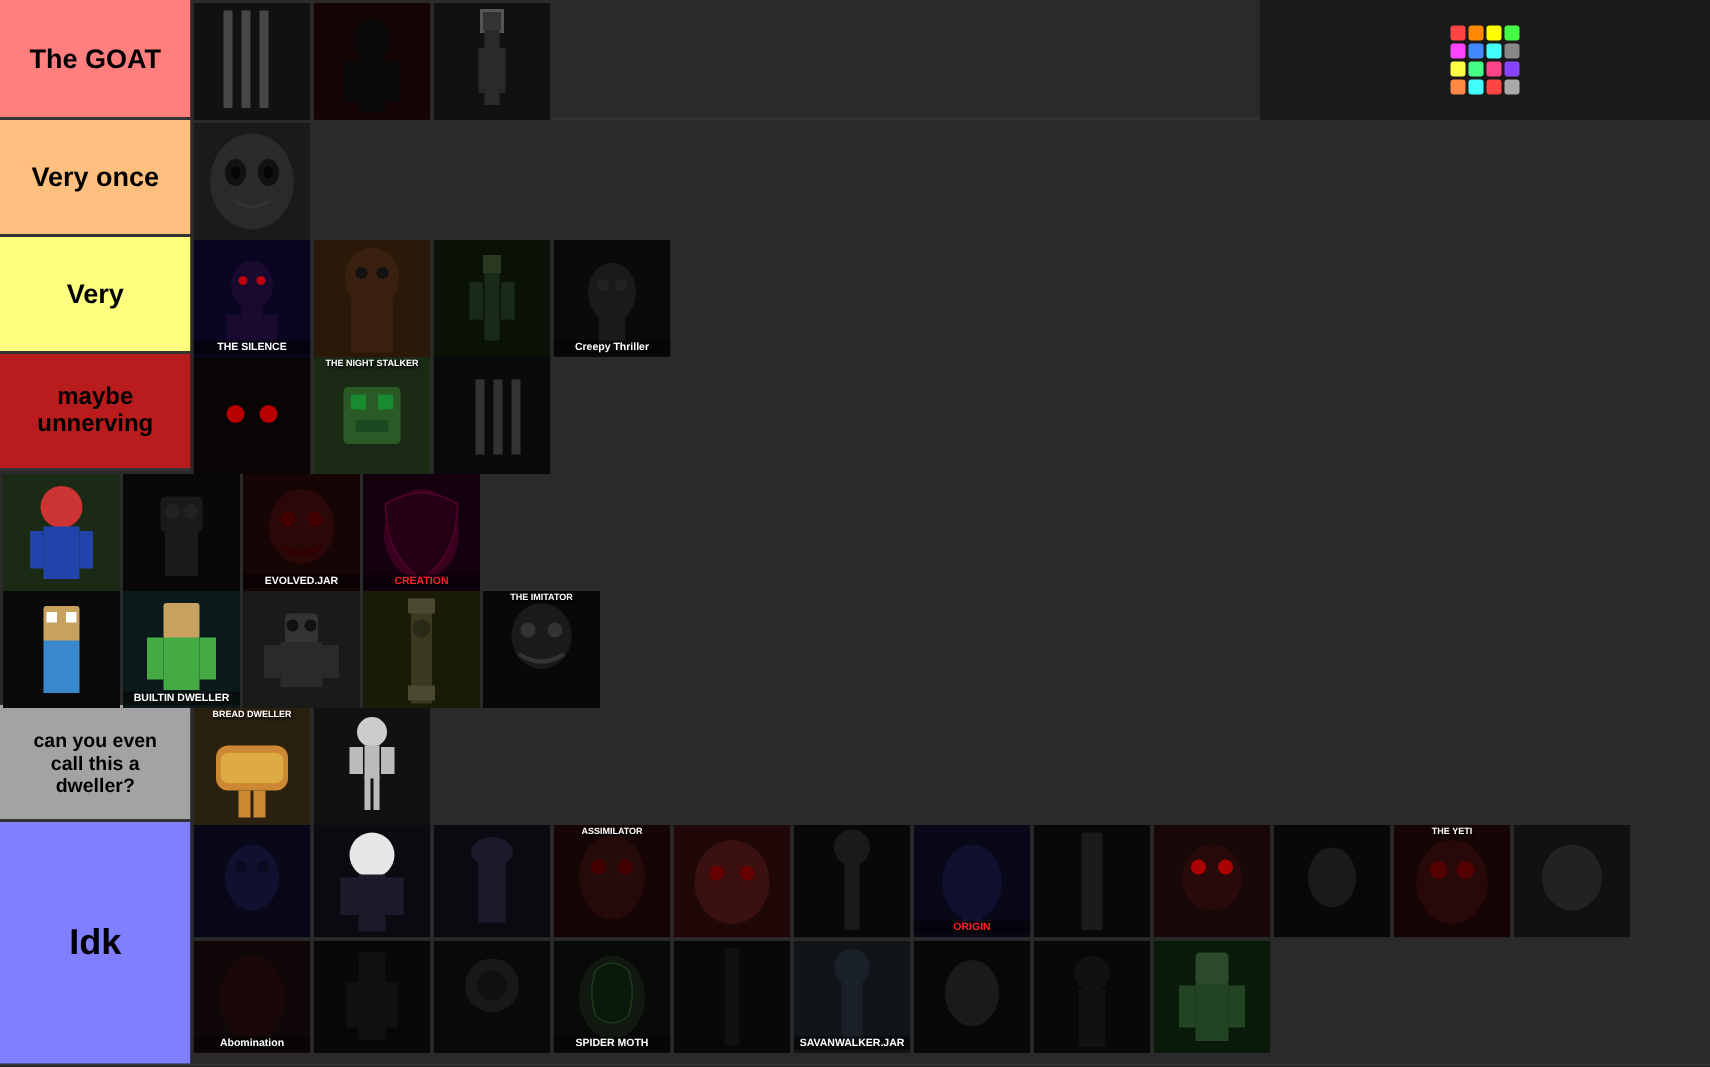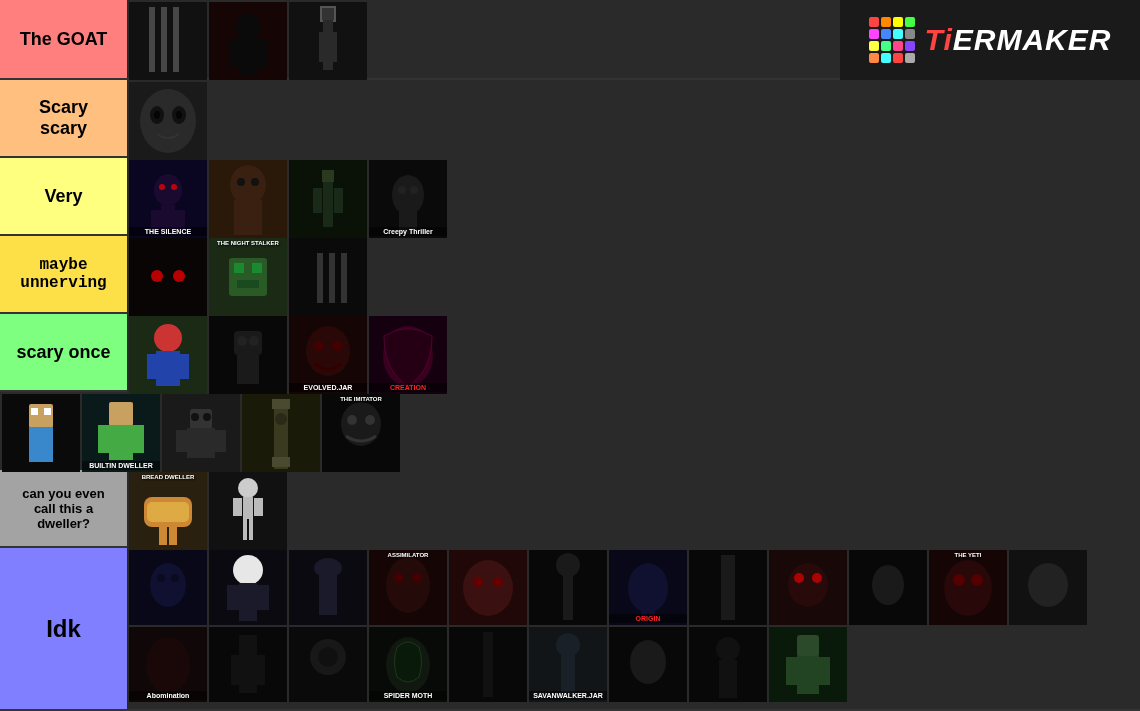--- a/index.html
+++ b/index.html
@@ -212,29 +212,26 @@
           <div style="background:#888;width:10px;height:10px;border-radius:2px;"></div>
           <div style="background:#ffff44;width:10px;height:10px;border-radius:2px;"></div>
           <div style="background:#44ff88;width:10px;height:10px;border-radius:2px;"></div>
           <div style="background:#ff4488;width:10px;height:10px;border-radius:2px;"></div>
           <div style="background:#8844ff;width:10px;height:10px;border-radius:2px;"></div>
           <div style="background:#ff8844;width:10px;height:10px;border-radius:2px;"></div>
           <div style="background:#44ffff;width:10px;height:10px;border-radius:2px;"></div>
           <div style="background:#ff4444;width:10px;height:10px;border-radius:2px;"></div>
           <div style="background:#aaa;width:10px;height:10px;border-radius:2px;"></div>
         </div>
-        <div style="font-size:30px;font-weight:900;font-style:italic;color:white;font-family:Arial Black,Arial,sans-serif;letter-spacing:1px;">
-          <span style="color:#ff4444;">Ti</span><span>ERMAKER</span>
-        </div>
       </div>
     </div>
   </div>
 
   <div class="tier-row row-very-scary">
-    <div class="tier-label" style="background:#ffbf7f;">Scary scary</div>
+    <div class="tier-label" style="background:#ffbf7f;">Very once</div>
     <div class="tier-content">
       <div class="tier-img-slot">
         <div class="fake-img" style="background:#1a1a1a;">
           <svg width="78" height="78" viewBox="0 0 78 78">
             <rect width="78" height="78" fill="#1a1a1a"></rect>
             <ellipse cx="39" cy="39" rx="28" ry="32" fill="#2a2a2a"></ellipse>
             <ellipse cx="28" cy="33" rx="7" ry="9" fill="#111"></ellipse>
             <ellipse cx="50" cy="33" rx="7" ry="9" fill="#111"></ellipse>
             <ellipse cx="28" cy="33" rx="3" ry="4" fill="#050505"></ellipse>
             <ellipse cx="50" cy="33" rx="3" ry="4" fill="#050505"></ellipse>
@@ -297,21 +294,21 @@
             <circle cx="33" cy="30" r="4" fill="#222"></circle>
             <circle cx="45" cy="30" r="4" fill="#222"></circle>
           </svg>
           <div class="tile-label">Creepy Thriller</div>
         </div>
       </div>
     </div>
   </div>
 
   <div class="tier-row row-maybe-unnerving">
-    <div class="tier-label" style="background:#fde047;font-size:16px;font-family:Liberation Mono, monospace;">maybe<br>unnerving</div>
+    <div class="tier-label" style="background:#b91c1c;font-size:16px;">maybe<br>unnerving</div>
     <div class="tier-content">
 
       <div class="tier-img-slot">
         <div class="fake-img" style="background:#0a0505;">
           <svg width="78" height="78" viewBox="0 0 78 78">
             <rect width="78" height="78" fill="#0a0505"></rect>
             <circle cx="28" cy="38" r="6" fill="#cc0000" opacity="0.9"></circle>
             <circle cx="50" cy="38" r="6" fill="#cc0000" opacity="0.9"></circle>
           </svg>
         </div>
@@ -337,21 +334,20 @@
             <rect x="28" y="15" width="6" height="50" fill="#333"></rect>
             <rect x="40" y="15" width="6" height="50" fill="#333"></rect>
             <rect x="52" y="15" width="6" height="50" fill="#333"></rect>
           </svg>
         </div>
       </div>
     </div>
   </div>
 
   <div class="tier-row row-scary-once">
-    <div class="tier-label" style="background:#7fff7f;">scary once</div>
     <div class="tier-content">
 
       <div class="tier-img-slot">
         <div class="fake-img" style="background:#1a2a15;">
           <svg width="78" height="78" viewBox="0 0 78 78">
             <rect width="78" height="78" fill="#1a2a15"></rect>
             <circle cx="39" cy="22" r="14" fill="#cc3333"></circle>
             <rect x="27" y="35" width="24" height="35" fill="#2244aa"></rect>
             <rect x="18" y="38" width="9" height="25" fill="#2244aa"></rect>
             <rect x="51" y="38" width="9" height="25" fill="#2244aa"></rect>

